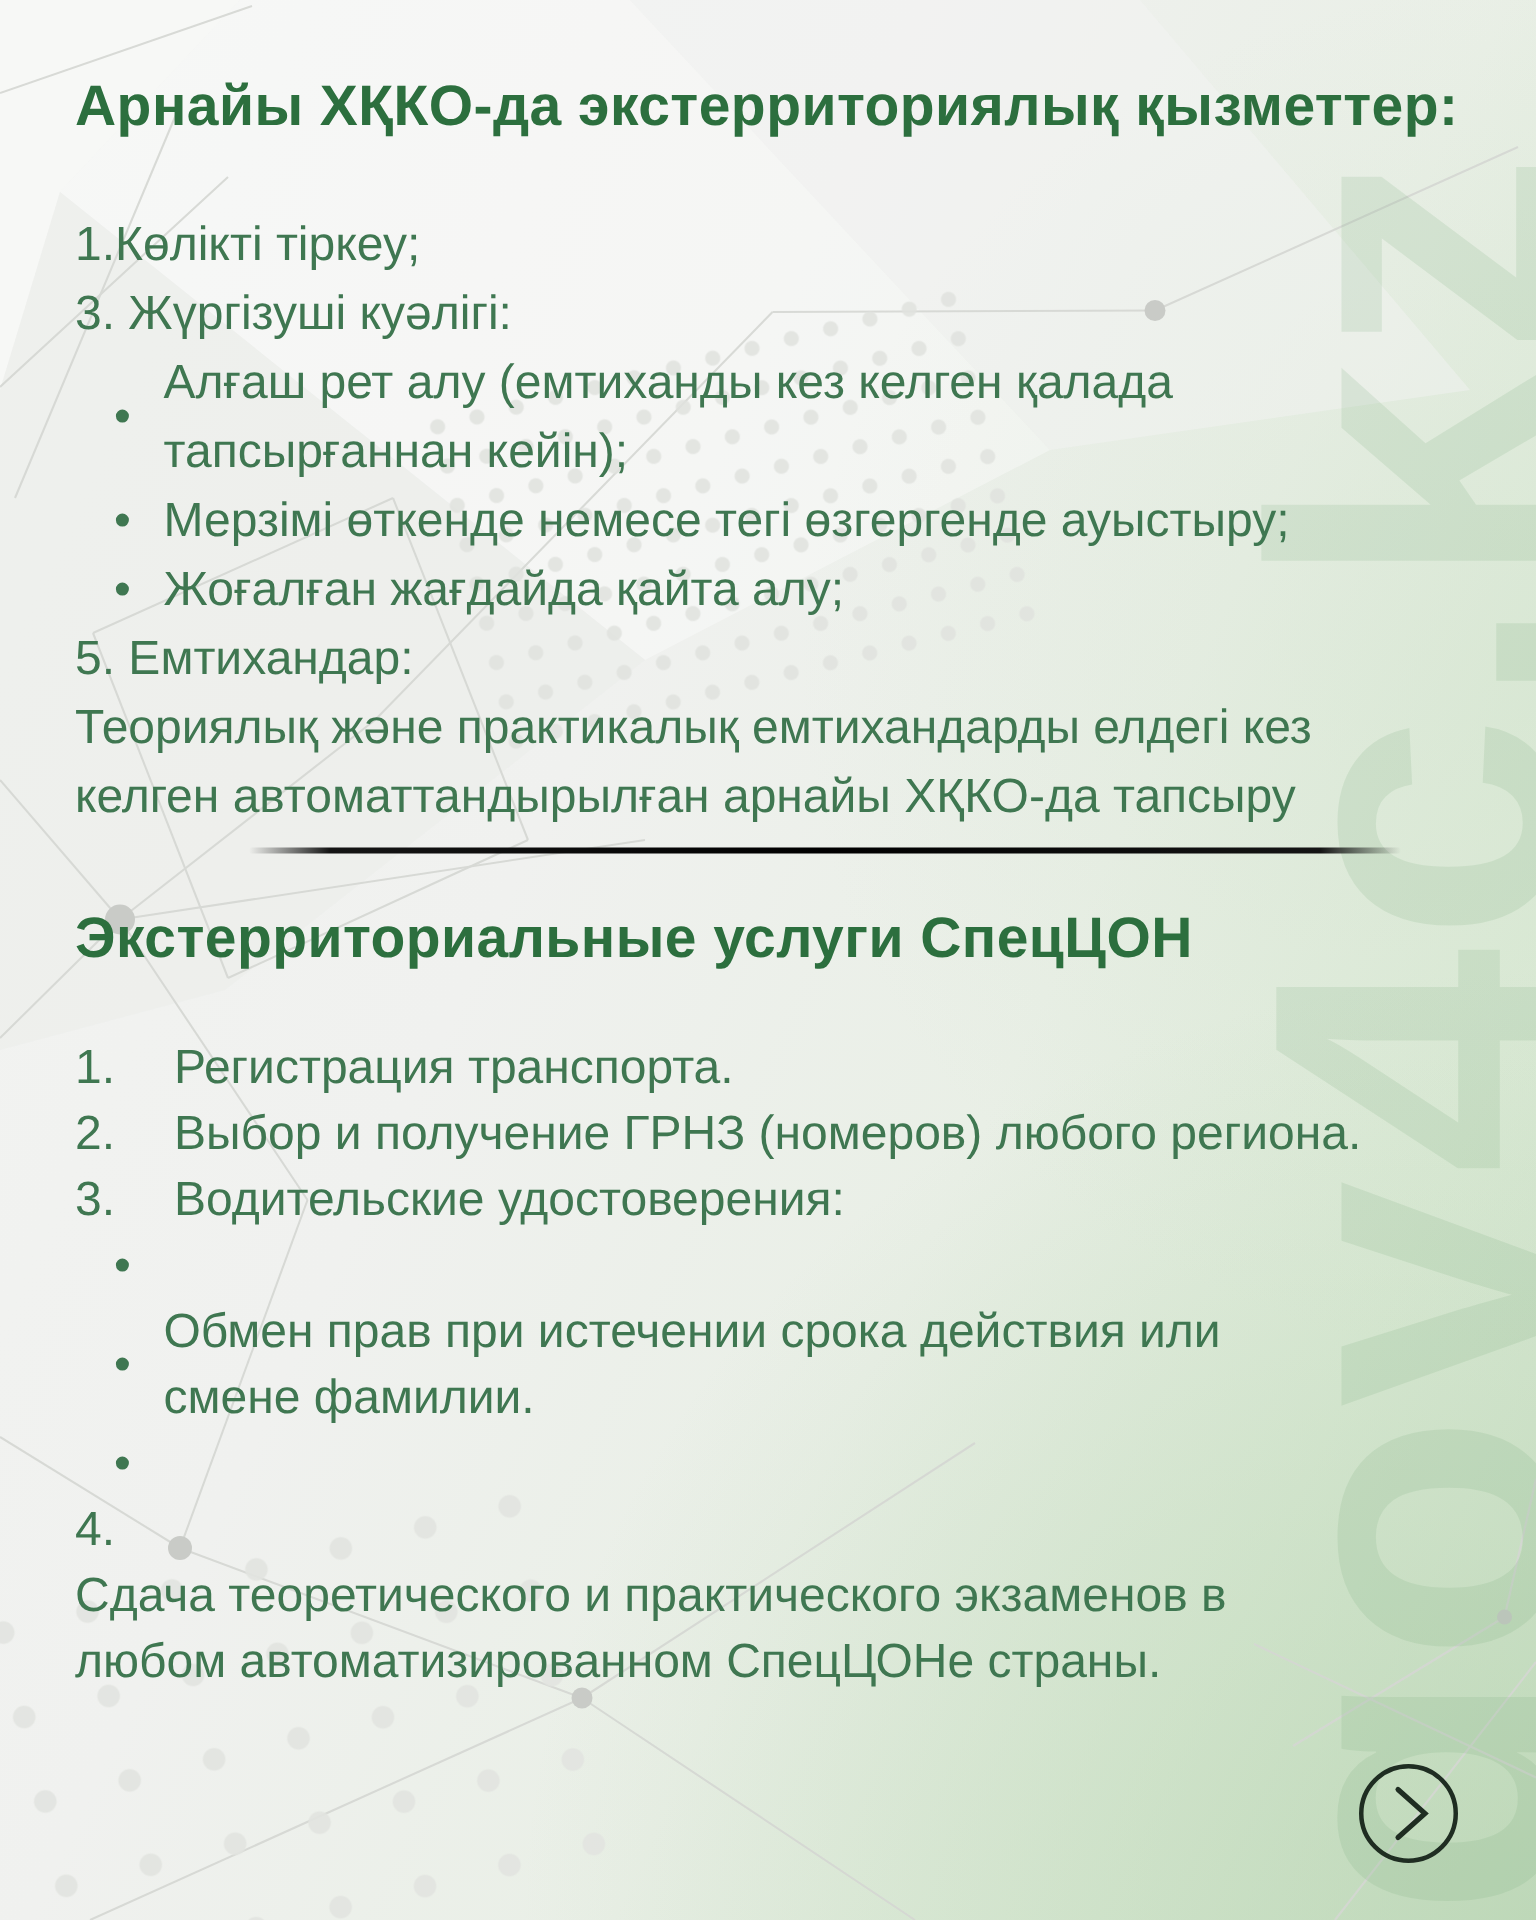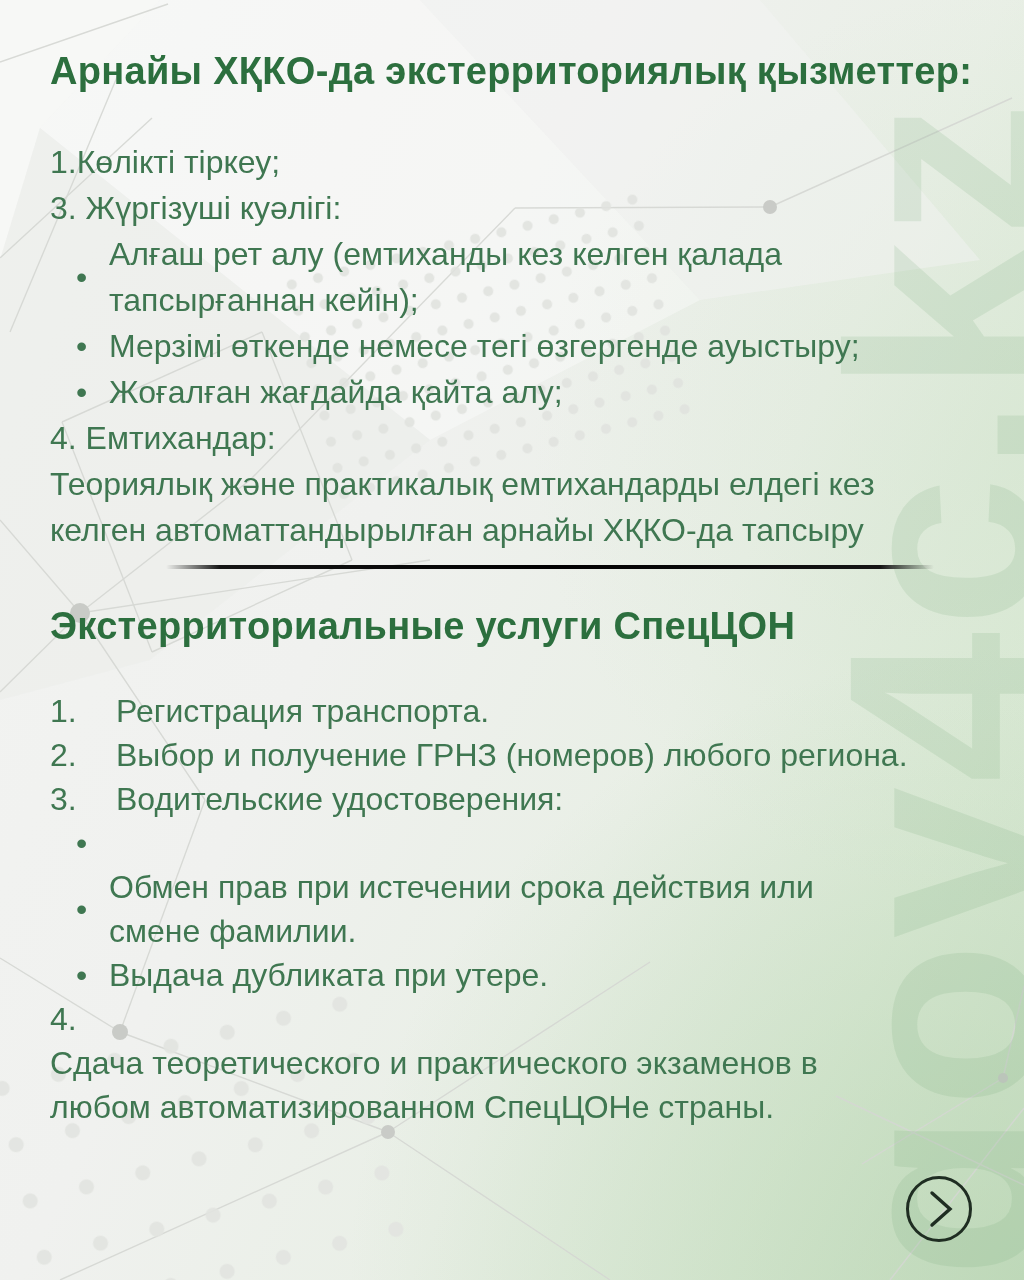--- a/index.html
+++ b/index.html
@@ -124,21 +124,21 @@
     </div>
     <div class="row bullet-row">
       <div class="marker">•</div>
       <div class="text mw800">Мерзімі өткенде немесе тегі өзгергенде ауыстыру;</div>
     </div>
     <div class="row bullet-row">
       <div class="marker">•</div>
       <div class="text mw800">Жоғалған жағдайда қайта алу;</div>
     </div>
     <div class="row">
-      <div class="text">4. Емтихандар:</div>
+      <div class="text">5. Емтихандар:</div>
     </div>
     <div class="row mw900">
       <div class="text">Теориялық және практикалық емтихандарды елдегі кез келген автоматтандырылған арнайы ХҚКО-да тапсыру</div>
     </div>
   </div>
 
   <div class="divider"></div>
 
   <div class="title ru-title">Экстерриториальные услуги СпецЦОН</div>
 
@@ -157,21 +157,20 @@
     </div>
     <div class="row bullet-row">
       <div class="marker">•</div>
     </div>
     <div class="row bullet-row">
       <div class="marker">•</div>
       <div class="text mw780">Обмен прав при истечении срока действия или смене фамилии.</div>
     </div>
     <div class="row bullet-row">
       <div class="marker">•</div>
-      <div class="text mw840">Выдача дубликата при утере.</div>
     </div>
     <div class="row num-row">
       <div class="marker">4.</div>
     </div>
     <div class="row mw790">
       <div class="text">Сдача теоретического и практического экзаменов в любом автоматизированном СпецЦОНе страны.</div>
     </div>
   </div>
 
 </div>

